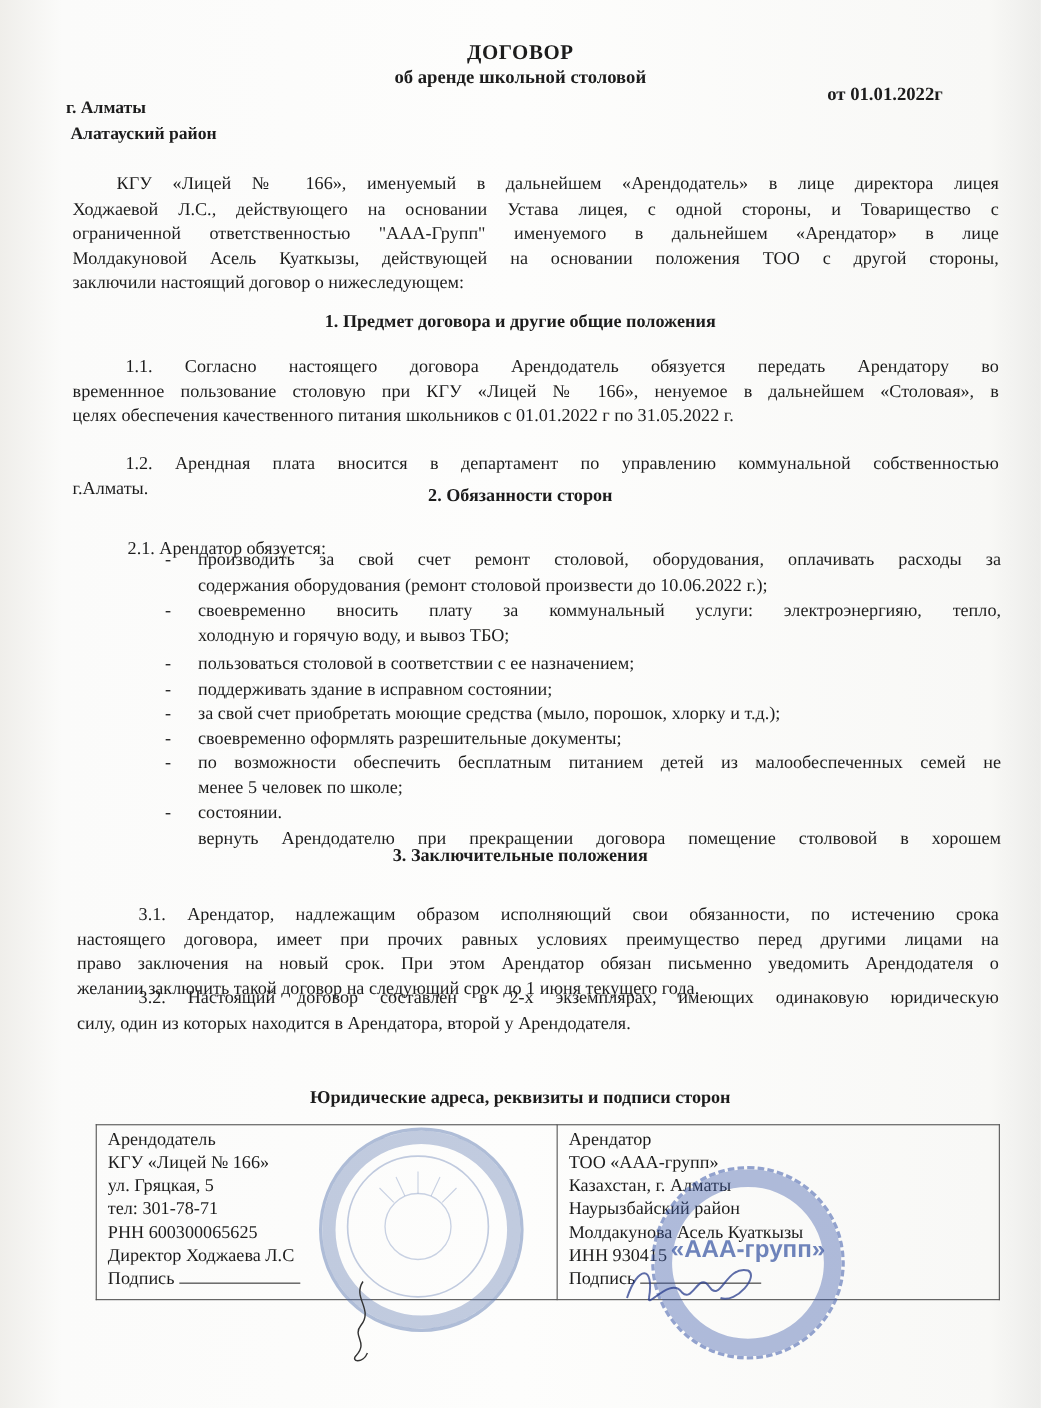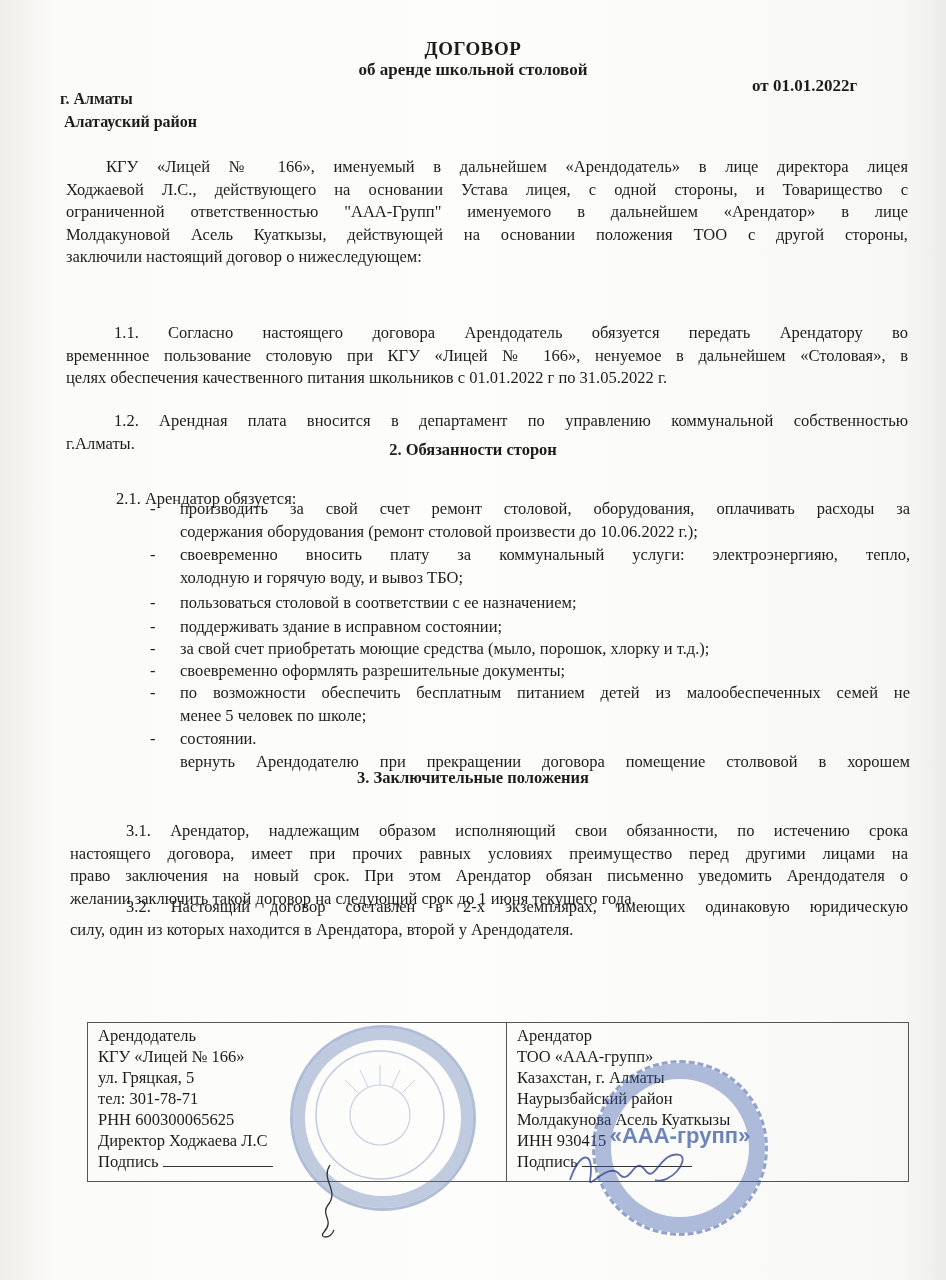--- a/index.html
+++ b/index.html
@@ -48,20 +48,21 @@
   <div class="abs district">Алатауский район</div>
 
   <div class="para" style="left:66px;top:156px;width:842px;">
     <span class="ln" style="padding-left:40px;">КГУ «Лицей № 166», именуемый в дальнейшем «Арендодатель» в лице директора лицея</span>
     <span class="ln">Ходжаевой Л.С., действующего на основании Устава лицея, с одной стороны, и Товарищество с</span>
     <span class="ln">ограниченной ответственностью "ААА-Групп" именуемого в дальнейшем «Арендатор» в лице</span>
     <span class="ln">Молдакуновой Асель Куаткызы, действующей на основании положения ТОО с другой стороны,</span>
     <span class="ln last">заключили настоящий договор о нижеследующем:</span>
   </div>
 
+  <div class="h" style="top:282px;">1.   Предмет договора и другие общие положения</div>
   <div class="para" style="left:66px;top:322px;width:842px;">
     <span class="ln" style="padding-left:48px;"><span class="b">1.1.</span> <span>Согласно  настоящего  договора  Арендодатель  обязуется  передать  Арендатору  во</span></span>
     <span class="ln">временнное пользование столовую при КГУ «Лицей № 166», ненуемое в дальнейшем «Столовая», в</span>
     <span class="ln last">целях обеспечения качественного питания школьников с 01.01.2022 г по 31.05.2022 г.</span>
   </div>
   <div class="para" style="left:66px;top:410px;width:842px;">
     <span class="ln" style="padding-left:48px;"><span class="b">1.2.</span> <span>Арендная плата вносится в департамент по управлению коммунальной собственностью</span></span>
     <span class="ln last">г.Алматы.</span>
   </div>
 
@@ -128,20 +129,21 @@
     <span class="ln" style="padding-left:56px;"><span class="b">3.1.</span> <span>Арендатор, надлежащим образом исполняющий свои обязанности, по истечению срока</span></span>
     <span class="ln">настоящего договора, имеет при прочих равных условиях преимущество перед другими лицами на</span>
     <span class="ln">право заключения на новый срок. При этом Арендатор обязан письменно уведомить Арендодателя о</span>
     <span class="ln last">желании заключить такой договор на следующий срок до 1 июня текущего года.</span>
   </div>
   <div class="para" style="left:70px;top:896px;width:838px;">
     <span class="ln" style="padding-left:56px;"><span class="b">3.2.</span> <span>Настоящий договор составлен в 2-х экземплярах, имеющих одинаковую юридическую</span></span>
     <span class="ln last">силу, один из которых находится в Арендатора, второй у Арендодателя.</span>
   </div>
 
+  <div class="abs sig-title">Юридические адреса, реквизиты и подписи сторон</div>
 
   <table class="req">
     <tbody>
         <tr>
       <td style="width:400px;">
         <div>Арендодатель</div>
         <div>КГУ «Лицей  № 166»</div>
         <div>ул. Гряцкая, 5</div>
         <div>тел: 301-78-71</div>
         <div>РНН 600300065625</div>

